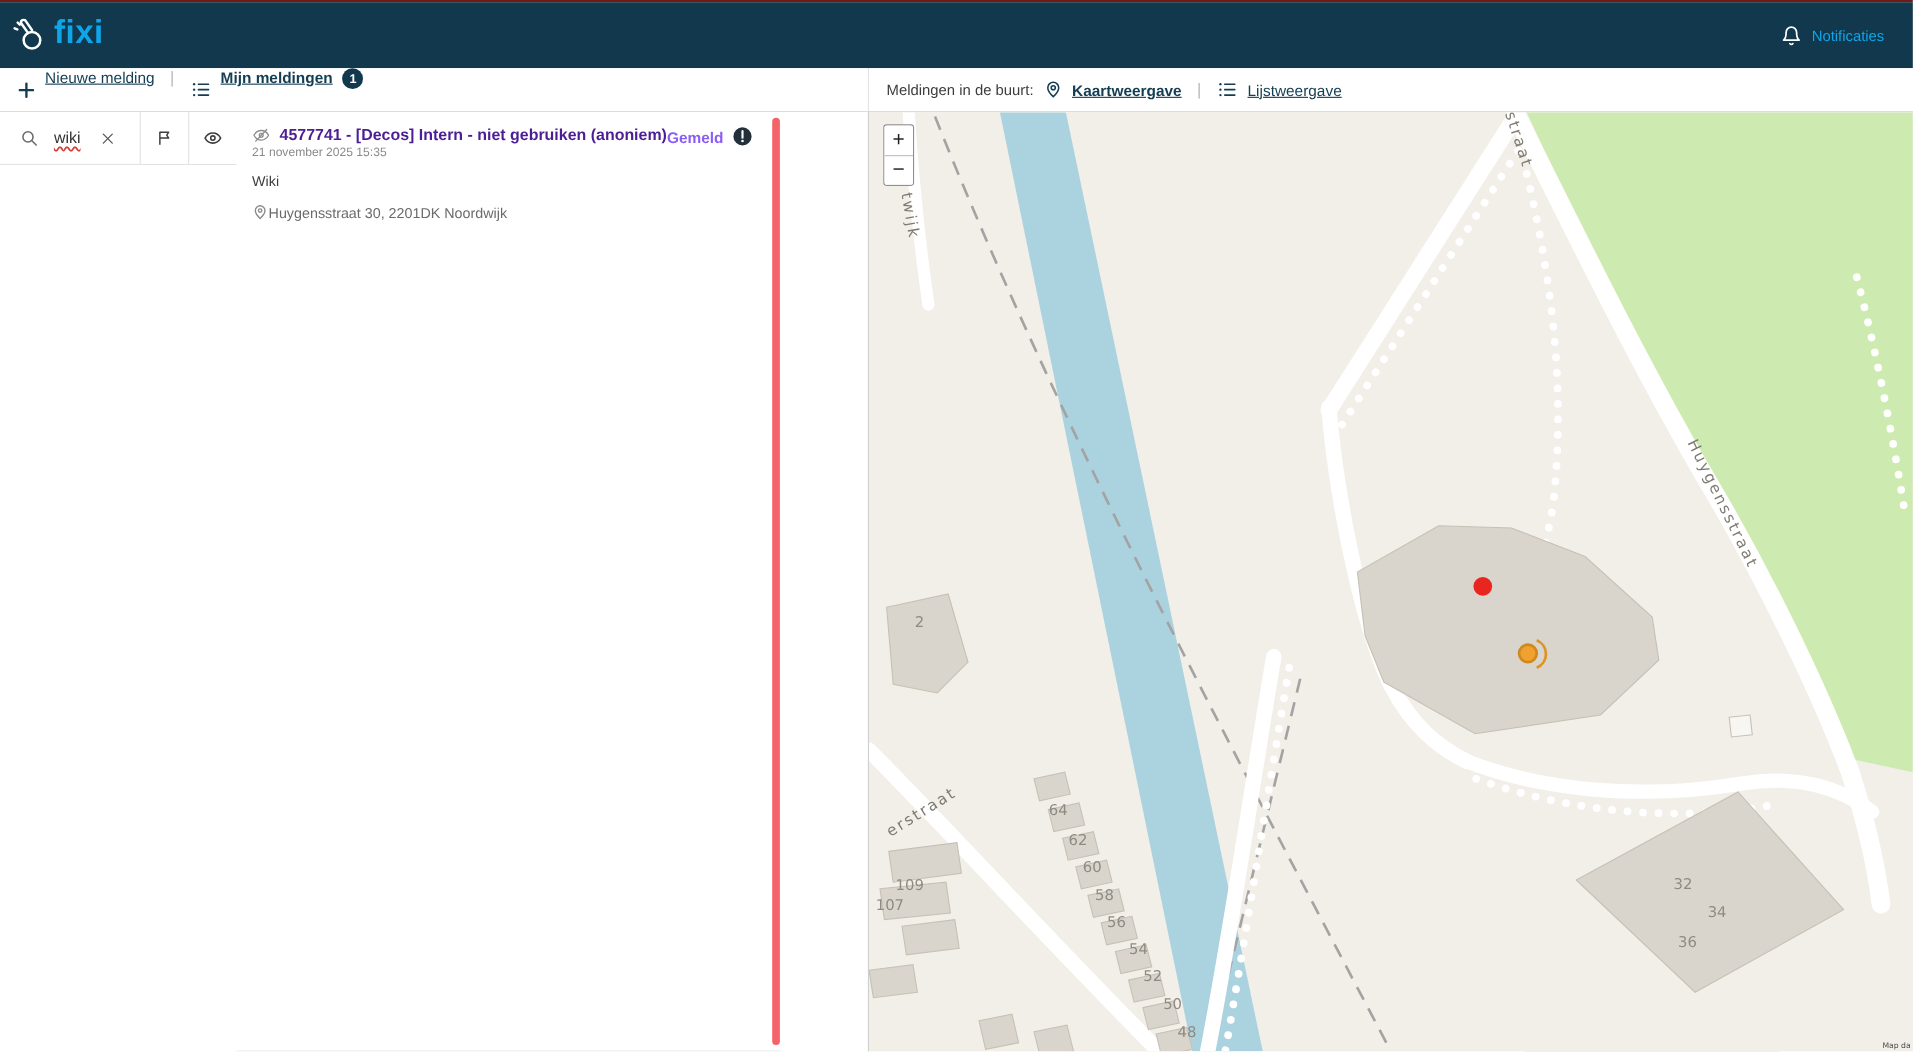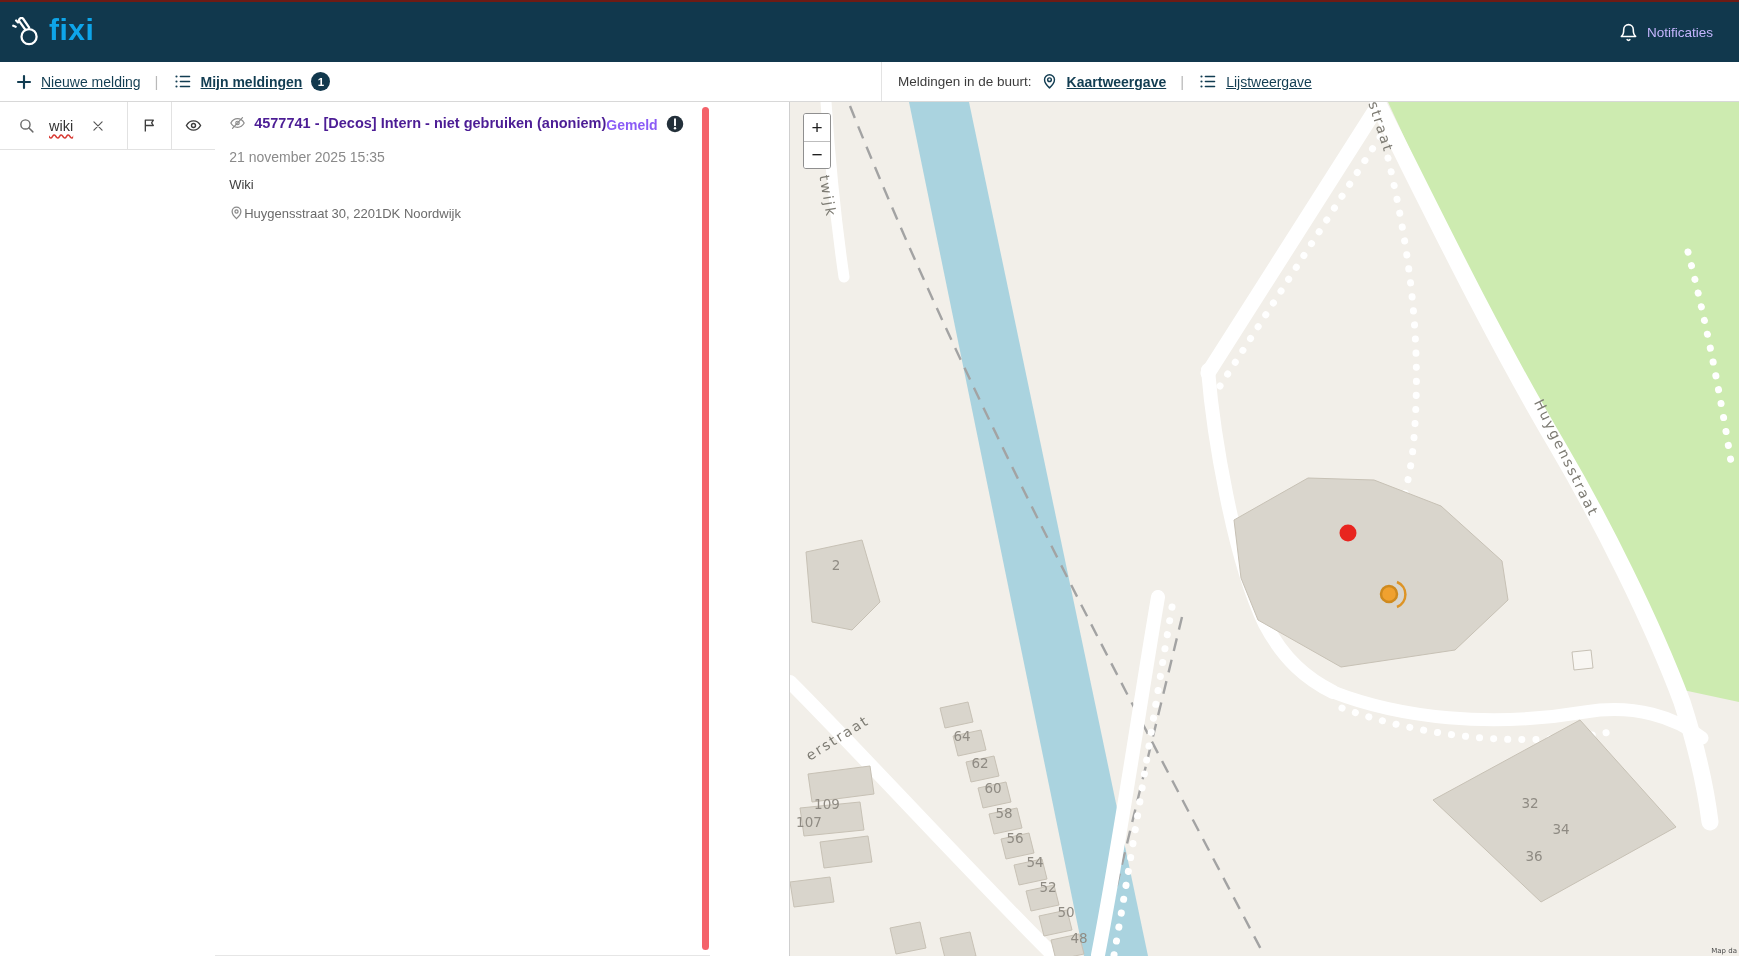--- a/index.html
+++ b/index.html
@@ -6,25 +6,25 @@
   html,body { width:1739px; height:956px; overflow:hidden; background:#fff;
     font-family:"Liberation Sans", sans-serif; }
 
   .topstripe { height:2px; background:#6e1b15; }
 
   
   .topbar { height:60px; background:#11384d; display:flex; align-items:center;
     justify-content:space-between; padding:0 26px 0 12px; }
   .logo { display:flex; align-items:center; gap:6px; color:#0ea5e9; }
   .logo-text { font-size:30px; font-weight:bold; letter-spacing:.5px; line-height:1; padding-bottom:4px;}
-  .notif { display:flex; align-items:center; gap:9px; color:#c4b5fd; font-size:13.5px; }
+  .notif { display:flex; align-items:center; gap:9px; color:#0ea5e9; font-size:13.5px; }
 
   
   .navbar { height:40px; border-bottom:1px solid #d8d8d8; display:flex; background:#fff; }
-  .nav-left { width:882px; display:flex; align-items:center; gap:9px; padding:0 16px;
+  .nav-left { width:790px; display:flex; gap:9px; padding:0 16px;
     border-right:1px solid #e3e3e3; }
   .nav-right { flex:1; display:flex; align-items:center; gap:9px; padding:0 16px; }
   .nav-link { color:#123d52; text-decoration:underline; font-size:14px; cursor:pointer; }
   .bold { font-weight:bold; }
   .nav-sep { color:#b9b9b9; font-size:15px; margin:0 5px; }
   .badge { background:#11384d; color:#fff; border-radius:10px; min-width:19px; height:19px;
     font-size:11.5px; display:inline-flex; align-items:center; justify-content:center;
     padding:0 5px; font-weight:bold; }
   .nav-label { color:#3c3c3c; font-size:13.5px; }
   .icon { display:inline-flex; align-items:center; }
@@ -43,21 +43,21 @@
   .icon-btn { width:44px; border-left:1px solid #e2e2e2; display:flex; align-items:center;
     justify-content:center; cursor:pointer; background:#fff; }
 
   .result { position:relative; border-bottom:1px solid #e6e6e6; padding:13px 26px 17px 14px;
     cursor:pointer; flex:0 0 auto; }
   .result-head { display:flex; align-items:flex-start; }
   .result-title { display:flex; gap:8px; align-items:center; color:#4c1d95; font-weight:bold;
     font-size:14.5px; }
   .result-status { margin-left:auto; display:flex; gap:8px; align-items:flex-end; font-weight:bold;
     color:#8b5cf6; font-size:14px; }
-  .result-date { color:#8a8a8a; font-size:14px; margin-top:16px; }
+  .result-date { color:#8a8a8a; font-size:11px; margin-top:0; }
   .result-cat { margin-top:12px; font-size:13px; color:#3e3e3e; }
   .result-loc { margin-top:13px; display:flex; gap:0; align-items:center; color:#6b6b6b;
     font-size:13px; }
   .status-bar { position:absolute; right:1px; top:5px; bottom:5px; width:7px; border-radius:4px;
     background:#f4626a; }
 
   .older-wrap { display:flex; justify-content:center; padding:20px; }
   .older-btn { background:#11384d; color:#fff; border:none; border-radius:4px; font-size:13.5px;
     padding:10px 17px; font-family:inherit; cursor:pointer; }
 

